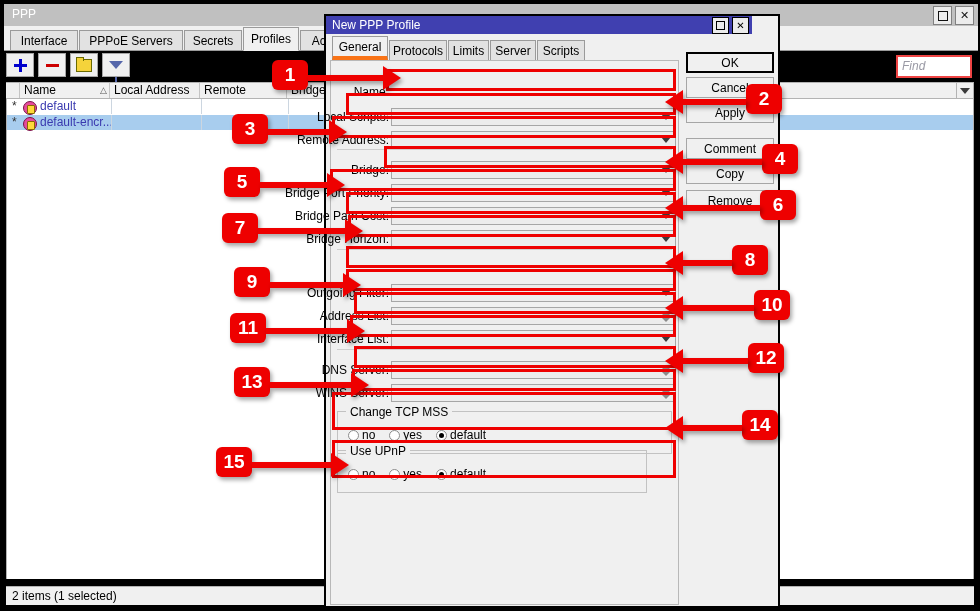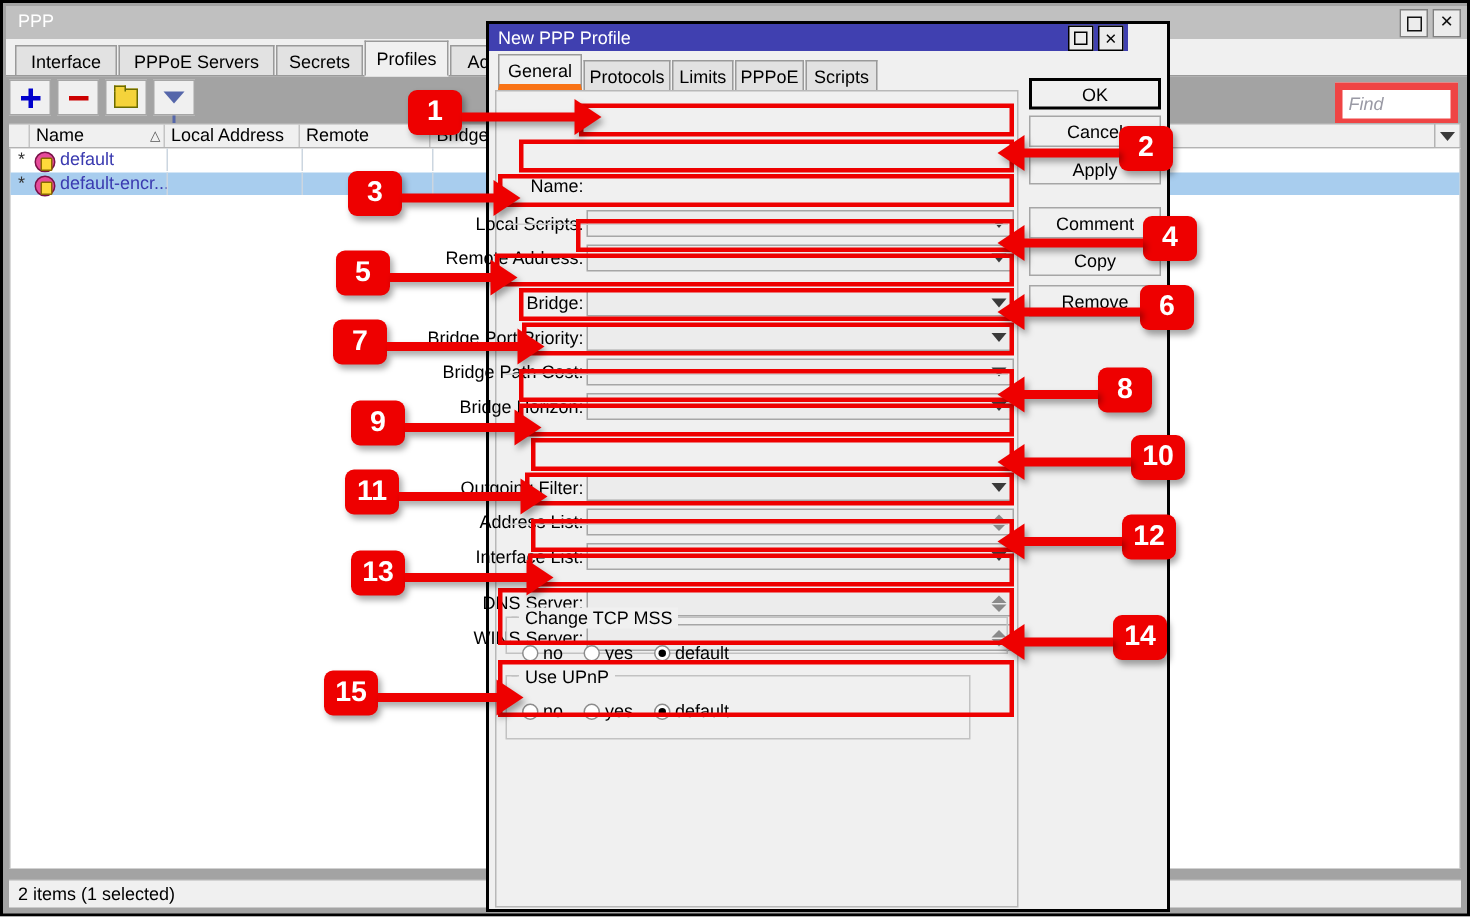--- a/index.html
+++ b/index.html
@@ -3,21 +3,21 @@
 <meta charset="utf-8">
 <style>
   html,body{margin:0;padding:0;}
   body{
     width:980px;height:611px;overflow:hidden;
     font-family:"Liberation Sans", sans-serif;
     font-size:12px;
     background:#ffffff;
     -webkit-font-smoothing:none;
   }
-  #root{position:relative;width:980px;height:611px;background:#a3a3a3;
+  #root{position:relative;width:980px;height:611px;background:#000000;
         border:2px solid #000; box-sizing:border-box;}
 
   
   .ppp-title{position:absolute;left:2px;top:2px;width:974px;height:22px;
              background:#c0c0c0;}
   .ppp-title .label{position:absolute;left:8px;top:3px;color:#ffffff;
              font-size:12px;}
   .winbtns{position:absolute;right:4px;top:2px;display:flex;gap:3px;}
   .winbtn{width:17px;height:17px;border:1px solid #808080;background:#ececec;
           display:flex;align-items:center;justify-content:center;
@@ -43,21 +43,21 @@
   .plus:after{left:0;top:5px;width:13px;height:3px;}
   .minus{width:13px;height:3px;background:#cc0000;}
   .folder{width:14px;height:11px;background:#f5d33b;border:1px solid #6b6b00;position:relative;}
   .folder:before{content:"";position:absolute;left:-1px;top:-3px;width:6px;height:3px;
                  background:#f5d33b;border:1px solid #6b6b00;border-bottom:none;}
   .funnel{width:0;height:0;border-left:7px solid transparent;border-right:7px solid transparent;
           border-top:8px solid #5566aa;position:relative;}
   .funnel:after{content:"";position:absolute;left:-1px;top:8px;width:2px;height:5px;background:#5566aa;}
 
   .findbox{position:absolute;right:6px;top:53px;width:72px;height:19px;
-           border:5px solid #ef4444;background:#fff;}
+           border:2px solid #ef4444;background:#fff;}
   .findbox span{position:absolute;left:4px;top:2px;color:#9a9aa5;font-size:12px;font-style:italic;}
 
   
   .lheader{position:absolute;left:4px;top:80px;width:968px;height:17px;
            background:#f0f0f0;border-top:1px solid #b3b3b3;border-bottom:1px solid #b3b3b3;
            box-sizing:border-box;}
   .lheader .cell{position:absolute;top:0;height:15px;line-height:15px;font-size:12px;
                  color:#000;border-right:1px solid #c4c4c4;box-sizing:border-box;padding-left:4px;}
   .lheader .sortmark{position:absolute;font-size:9px;color:#555;}
   .hdr-drop{position:absolute;right:4px;top:80px;width:18px;height:17px;background:#f0f0f0;
@@ -95,21 +95,21 @@
 
   .dlg-tabs{position:absolute;left:4px;top:20px;width:340px;height:24px;}
   .dtab{position:absolute;top:4px;height:20px;background:#e2e2e2;border:1px solid #9a9a9a;
         border-bottom:none;display:flex;align-items:center;justify-content:center;padding:0 7px;
         font-size:12px;box-sizing:border-box;}
   .dtab.active{top:0px;height:24px;background:#f0f0f0;border-bottom:4px solid #f97316;}
 
   .form{position:absolute;left:4px;top:44px;width:349px;height:545px;
         background:#f0f0f0;border:1px solid #b8b8b8;box-sizing:border-box;}
 
-  .frow{position:absolute;left:0;height:14px;margin-top:32px;}
+  .frow{position:absolute;left:0;height:14px;}
   .flabel{position:absolute;right:0;top:0;height:18px;line-height:18px;font-size:12px;
           color:#000;text-align:right;white-space:nowrap;}
   .fctrl{position:absolute;top:0;height:18px;border:1px solid #a6a6a6;background:#ececec;
          box-sizing:border-box;}
   .fctrl.white{background:#ffffff;}
   .fdrop{position:absolute;right:1px;top:1px;width:17px;height:14px;background:#ececec;
          display:flex;align-items:center;justify-content:center;}
   .fdrop .c{width:0;height:0;border-left:5px solid transparent;border-right:5px solid transparent;
             border-top:6px solid #3a3a3a;}
   .fspin{position:absolute;right:1px;top:1px;width:16px;height:15px;display:flex;
@@ -237,21 +237,21 @@
             <span class="sq"></span>
           </div>
         <div class="b">✕</div>
       </div>
     </div>
 
     <div class="dlg-tabs" id="dlg-tabs">
         <div class="dtab active" style="left: 2px; width: 56px;">General</div>
         <div class="dtab" style="left: 59px; width: 58px;">Protocols</div>
         <div class="dtab" style="left: 118px; width: 41px;">Limits</div>
-        <div class="dtab" style="left: 160px; width: 46px;">PPPoE</div>
+        <div class="dtab" style="left: 160px; width: 46px;">Server</div>
         <div class="dtab" style="left: 207px; width: 48px;">Scripts</div>
       </div>
 
     <div class="form" id="dlg-form">
         <div class="frow" style="top: 22px; left: 0px; width: 345px;">
           <div class="flabel" style="right: 287px;">Name:</div>
         </div>
         <div class="frow" style="top: 47px; left: 0px; width: 345px;">
           <div class="flabel" style="right: 287px;">Local Scripts:</div>
           <div class="fctrl" style="left: 60px; width: 285px;">
@@ -339,21 +339,21 @@
           <div class="fctrl" style="left: 60px; width: 285px;">
             <div class="fspin">
               <span class="up"></span>
               <span class="dn"></span>
             </div>
           </div>
         </div>
         <div class="hsep" style="top: 88px; left: 6px; width: 335px;"></div>
         <div class="hsep" style="top: 188px; left: 6px; width: 335px;"></div>
         <div class="hsep" style="top: 288px; left: 6px; width: 335px;"></div>
-        <div class="gbox" style="left: 6px; top: 350px; width: 335px; height: 25px;">
+        <div class="gbox" style="left: 6px; top: 350px; width: 335px; height: 43px;">
           <div class="gdash"></div>
           <div class="gtitle">Change TCP MSS</div>
           <div class="radios">
             <label class="radio">
               <span class="rmark"></span>
               <span>no</span>
             </label>
             <label class="radio">
               <span class="rmark"></span>
               <span>yes</span>

